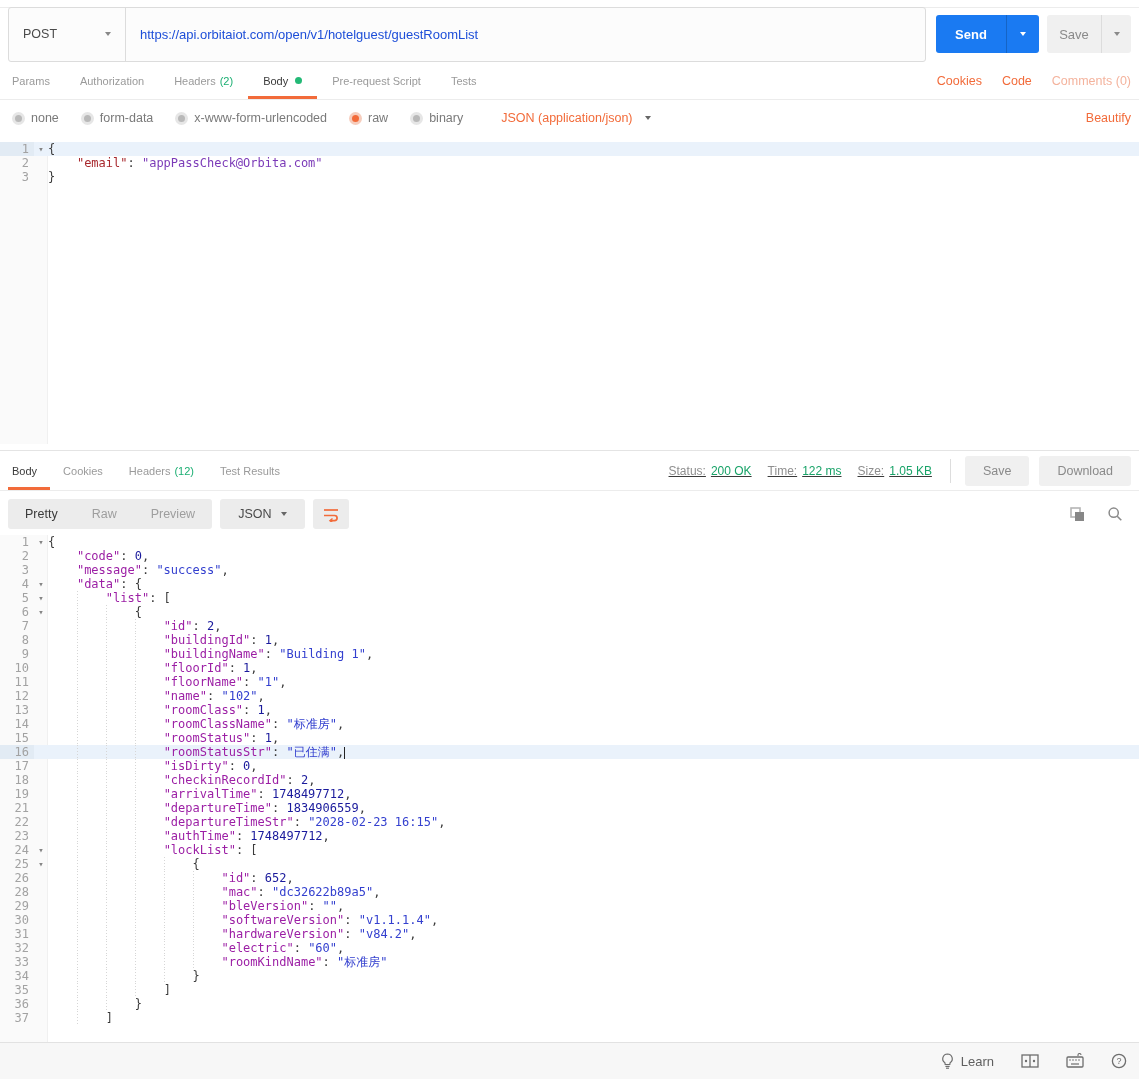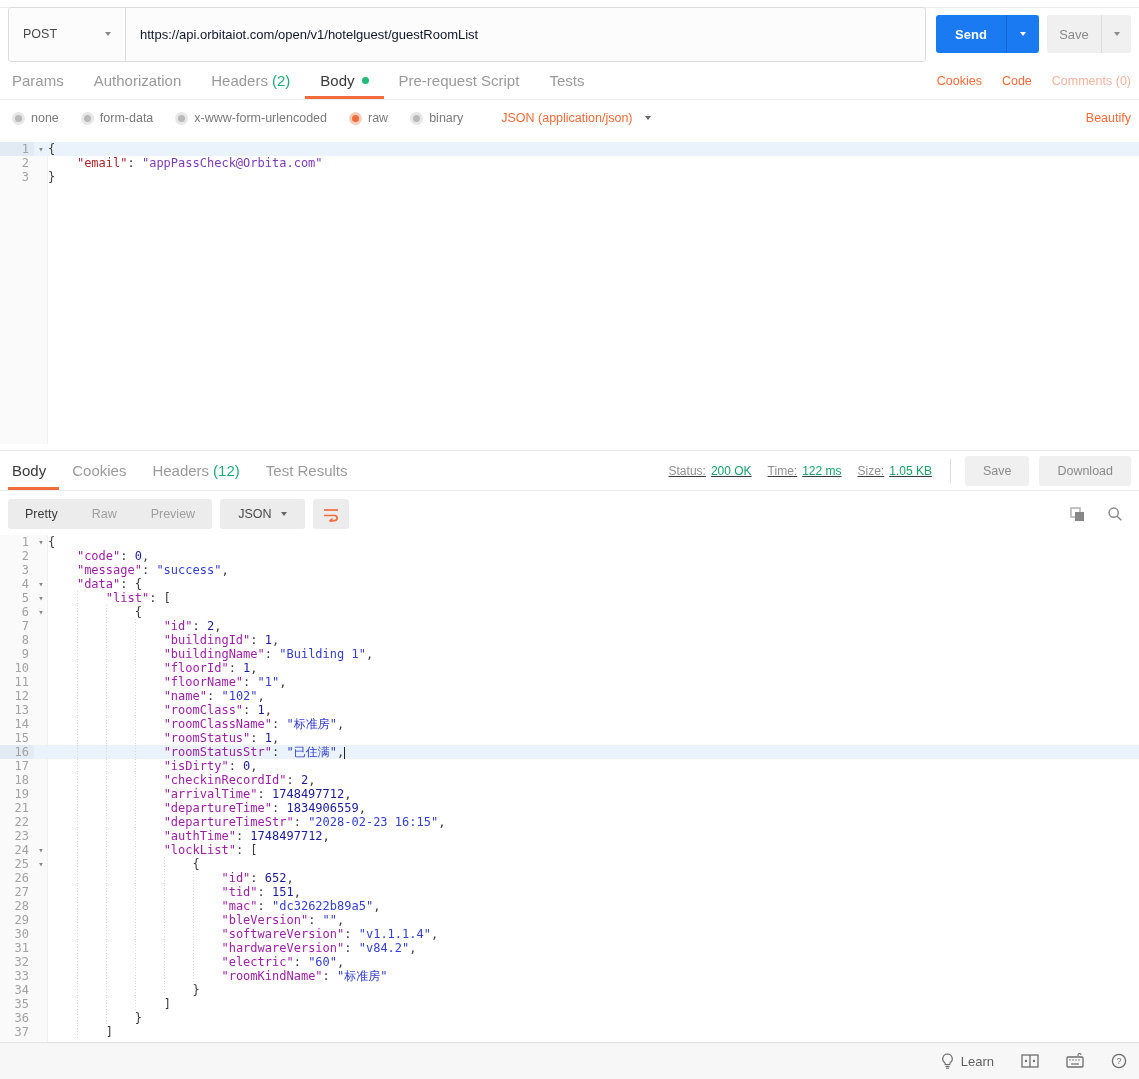--- a/index.html
+++ b/index.html
@@ -5,33 +5,33 @@
   * { box-sizing: border-box; margin: 0; padding: 0; }
   html,body { width:1139px; height:1079px; overflow:hidden; background:#fff;
     font-family:"Liberation Sans", sans-serif; color:#3a3a3a; }
 
   .top-strip { height:8px; border-bottom:1px solid #ececec; }
 
   
   .url-row { display:flex; align-items:center; margin:6px 8px 0 8px; height:40px; }
   .url-box { display:flex; flex:1; height:55px; border:1px solid #dcdcdc; border-radius:3px; background:#fcfcfc; overflow:hidden; }
   .method { width:117px; display:flex; align-items:center; justify-content:space-between; padding:0 14px; border-right:1px solid #dcdcdc; font-size:12.5px; color:#4a4a4a; cursor:pointer; }
-  .url-input { flex:1; border:none; outline:none; background:transparent; padding:0 14px; font-size:13px; color:#0f172a; font-family:"Liberation Sans",sans-serif; }
+  .url-input { flex:1; border:none; outline:none; background:transparent; padding:0 14px; font-size:13px; color:#1d4ed8; font-family:"Liberation Sans",sans-serif; }
   .btn-group { display:flex; height:38px; border-radius:3px; overflow:hidden; margin-left:10px; }
   .send-main { width:70px; background:#1a7af2; color:#fff; font-size:13px; font-weight:bold; display:flex; align-items:center; justify-content:center; cursor:pointer; }
   .send-caret { width:33px; background:#1a7af2; border-left:1px solid rgba(0,0,0,0.18); display:flex; align-items:center; justify-content:center; color:#fff; cursor:pointer; }
   .save-main { width:54px; background:#f0f0f0; color:#8a8a8a; font-size:13px; display:flex; align-items:center; justify-content:center; cursor:pointer; }
   .save-caret { width:30px; background:#f0f0f0; border-left:1px solid #dcdcdc; display:flex; align-items:center; justify-content:center; color:#8a8a8a; cursor:pointer; }
   .caret { width:0; height:0; border-left:4px solid transparent; border-right:4px solid transparent; border-top:5px solid currentColor; display:inline-block; }
   .caret.sm { border-left-width:3.5px; border-right-width:3.5px; border-top-width:4.5px; }
   .method .caret { color:#888; }
 
   
   .req-tabs-row { display:flex; align-items:stretch; height:38px; margin-top:8px; padding:0 8px; border-bottom:1px solid #ececec; }
-  .rtab { display:flex; align-items:center; padding:0 15px; font-size:15px; color:#9a9a9a; cursor:pointer; border-bottom:3px solid transparent; border-top:3px solid transparent; }
+  .rtab { display:flex; align-items:center; padding:0 15px; font-size:11px; color:#9a9a9a; cursor:pointer; border-bottom:3px solid transparent; border-top:3px solid transparent; }
   .rtab:first-child { padding-left:4px; }
   .rtab.active { color:#3a3a3a; border-bottom-color:#f26b3a; }
   .tab-count { color:#1caf73; margin-left:4px; }
   .tab-dot { width:7px; height:7px; border-radius:50%; background:#23b976; margin-left:7px; }
   .req-links { margin-left:auto; display:flex; align-items:center; gap:20px; }
   .olink { font-size:12.5px; color:#f26b3a; cursor:pointer; }
   .olink.faded { color:#f4b39d; }
 
   
   .mode-row { display:flex; align-items:center; height:36px; padding:0 8px 0 12px; }
@@ -403,25 +403,20 @@
         <span class="ln">25</span>
         <span class="fold">▾</span>
         <span class="code"><span class="ind">    </span><span class="ind g">    </span><span class="ind g">    </span><span class="ind g">    </span><span class="ind g">    </span>{</span>
       </div>
       <div class="cl">
         <span class="ln">26</span>
         <span class="fold"></span>
         <span class="code"><span class="ind">    </span><span class="ind g">    </span><span class="ind g">    </span><span class="ind g">    </span><span class="ind g">    </span><span class="ind g">    </span><span class="tok-key">"id"</span>: <span class="tok-num">652</span>,</span>
       </div>
       <div class="cl">
-        <span class="ln">27</span>
-        <span class="fold"></span>
-        <span class="code"><span class="ind">    </span><span class="ind g">    </span><span class="ind g">    </span><span class="ind g">    </span><span class="ind g">    </span><span class="ind g">    </span><span class="tok-key">"tid"</span>: <span class="tok-num">151</span>,</span>
-      </div>
-      <div class="cl">
         <span class="ln">28</span>
         <span class="fold"></span>
         <span class="code"><span class="ind">    </span><span class="ind g">    </span><span class="ind g">    </span><span class="ind g">    </span><span class="ind g">    </span><span class="ind g">    </span><span class="tok-key">"mac"</span>: <span class="tok-str">"dc32622b89a5"</span>,</span>
       </div>
       <div class="cl">
         <span class="ln">29</span>
         <span class="fold"></span>
         <span class="code"><span class="ind">    </span><span class="ind g">    </span><span class="ind g">    </span><span class="ind g">    </span><span class="ind g">    </span><span class="ind g">    </span><span class="tok-key">"bleVersion"</span>: <span class="tok-str">""</span>,</span>
       </div>
       <div class="cl">

